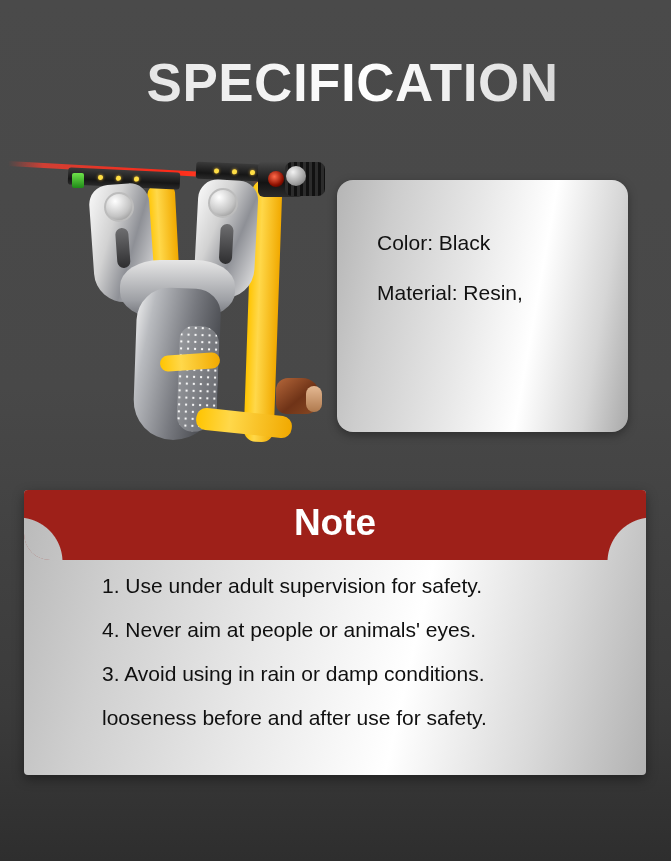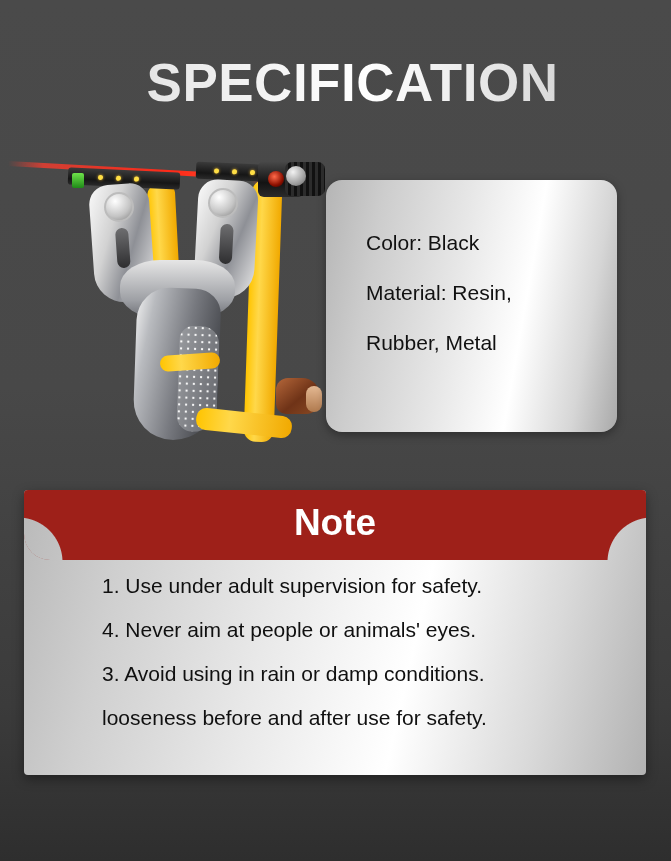--- a/index.html
+++ b/index.html
@@ -158,21 +158,21 @@
   }
   .pouch-edge {
     position: absolute; left: 306px; top: 246px;
     width: 16px; height: 26px; border-radius: 8px;
     background: linear-gradient(180deg, #e4b892, #b07a4e);
   }
 
   
   .spec-card {
     position: absolute;
-    left: 326px;
+    left: 337px;
     top: 180px;
     width: 291px;
     height: 252px;
     border-radius: 16px;
     background: linear-gradient(100deg, #b5b5b5 0%, #cdcdcd 18%, #e7e7e7 44%, #ffffff 66%, #d6d6d6 86%, #a9a9a9 100%);
     box-shadow: 0 3px 10px rgba(0,0,0,0.35);
     padding: 38px 0 0 40px;
     box-sizing: border-box;
   }
   .spec-line {
@@ -281,21 +281,20 @@
 
     <div class="band b4"></div>
     <div class="band b3"></div>
     <div class="pouch"></div>
     <div class="pouch-edge"></div>
   </div>
 
   <div class="spec-card">
     <div class="spec-line">Color: Black</div>
     <div class="spec-line">Material: Resin,</div>
-    <div class="spec-line">Rubber, Metal</div>
   </div>
 
   <div class="note-card">
     <div class="note-banner"></div>
     <div class="note-banner-title">Note</div>
     <div class="note-list">
       <div class="note-item">1. Use under adult supervision for safety.</div>
       <div class="note-item">4. Never aim at people or animals' eyes.</div>
       <div class="note-item">3. Avoid using in rain or damp conditions.</div>
       <div class="note-item">looseness before and after use for safety.</div>

